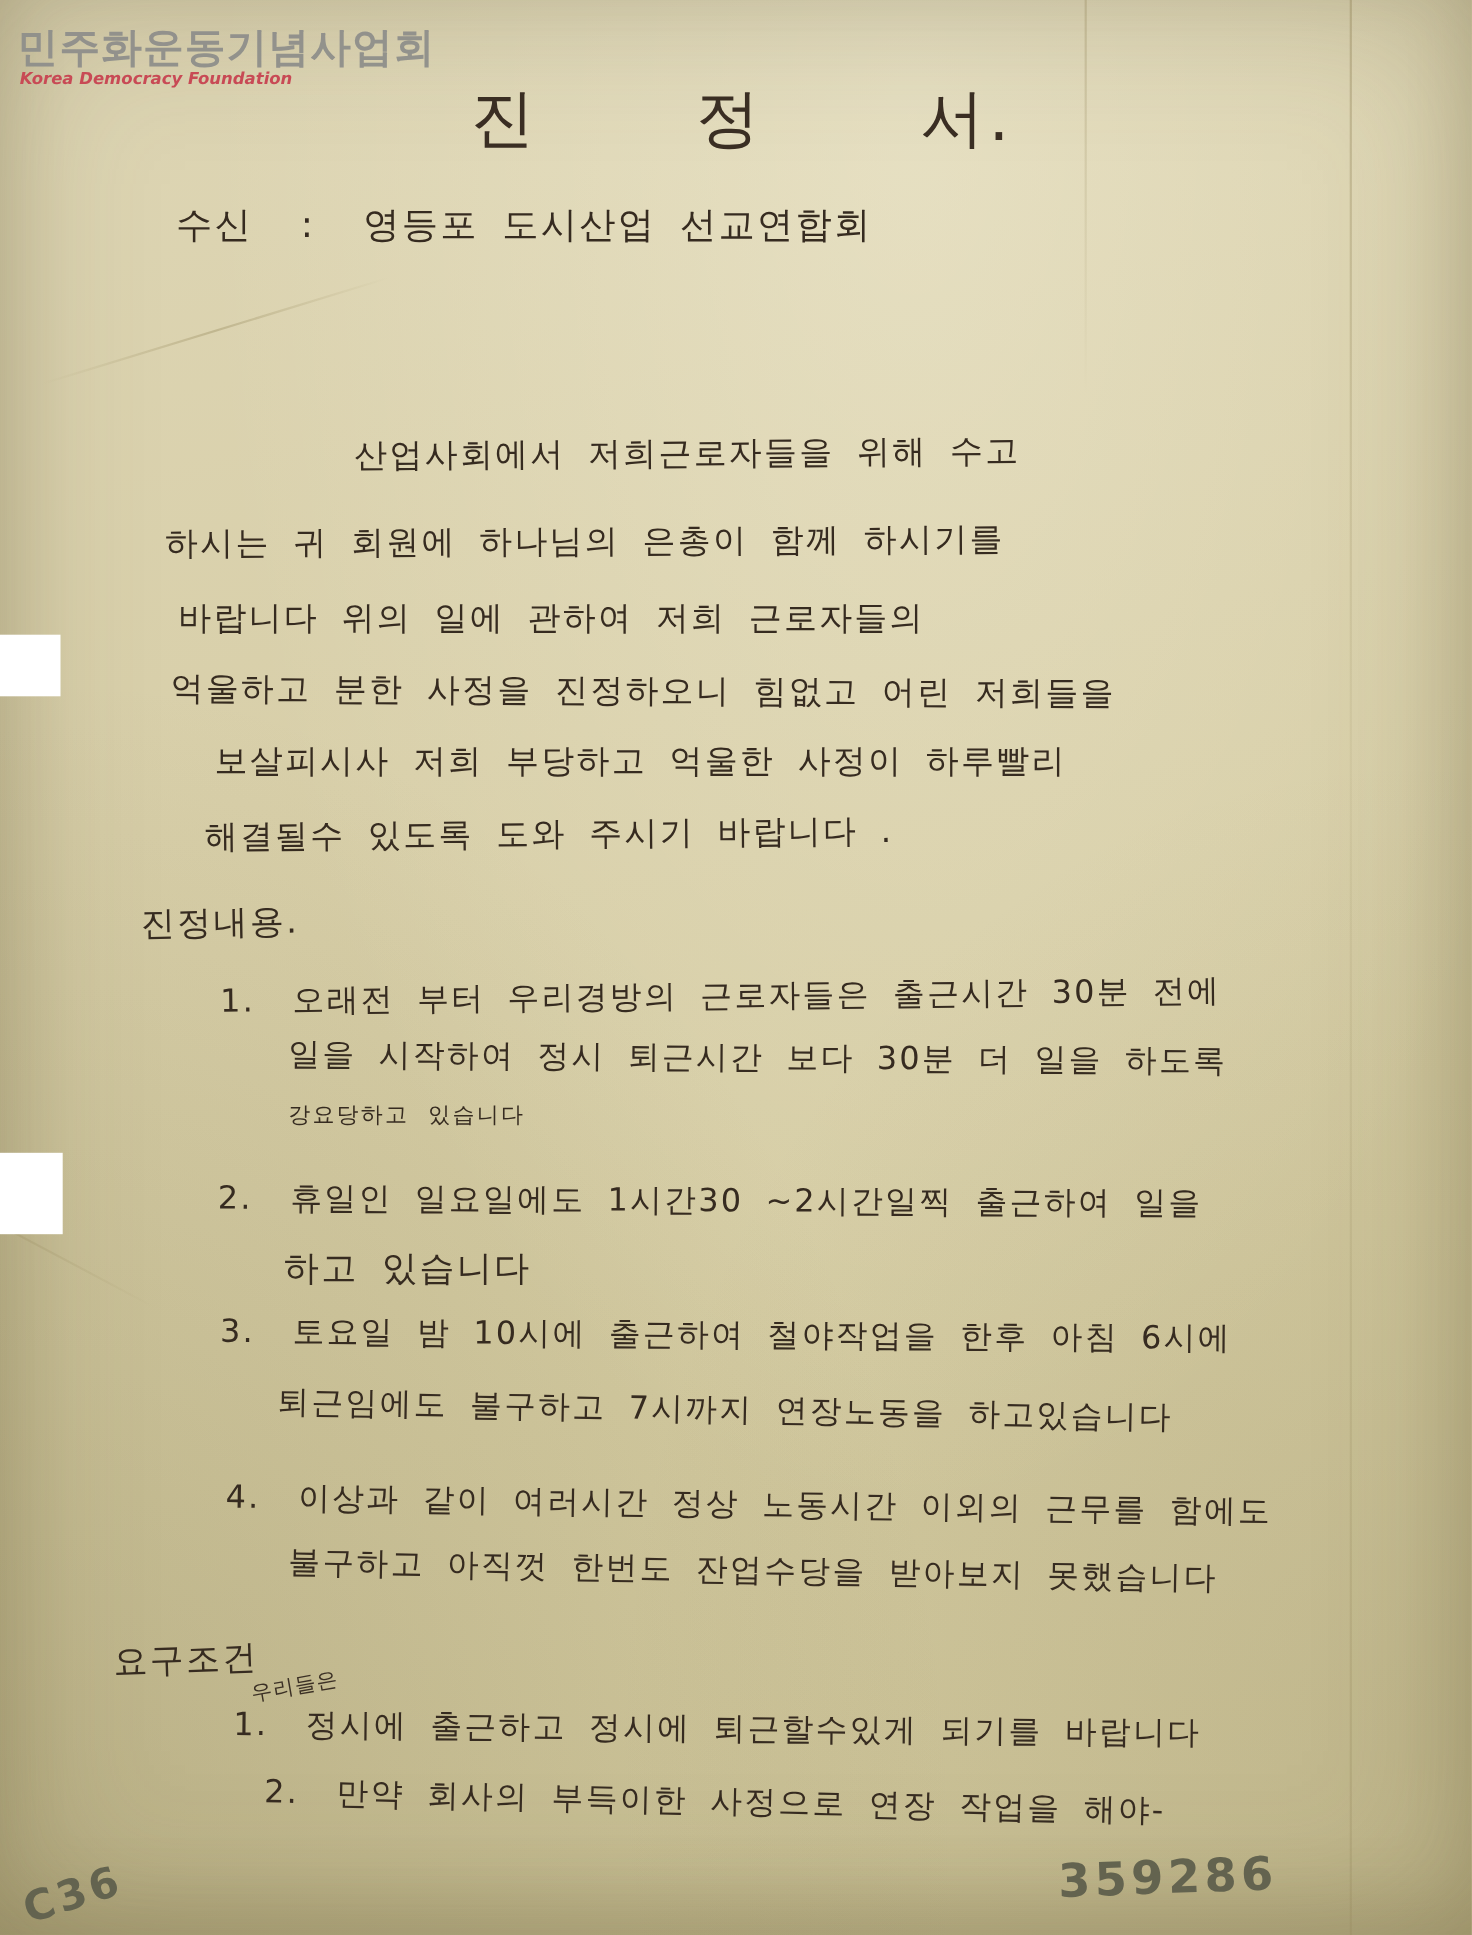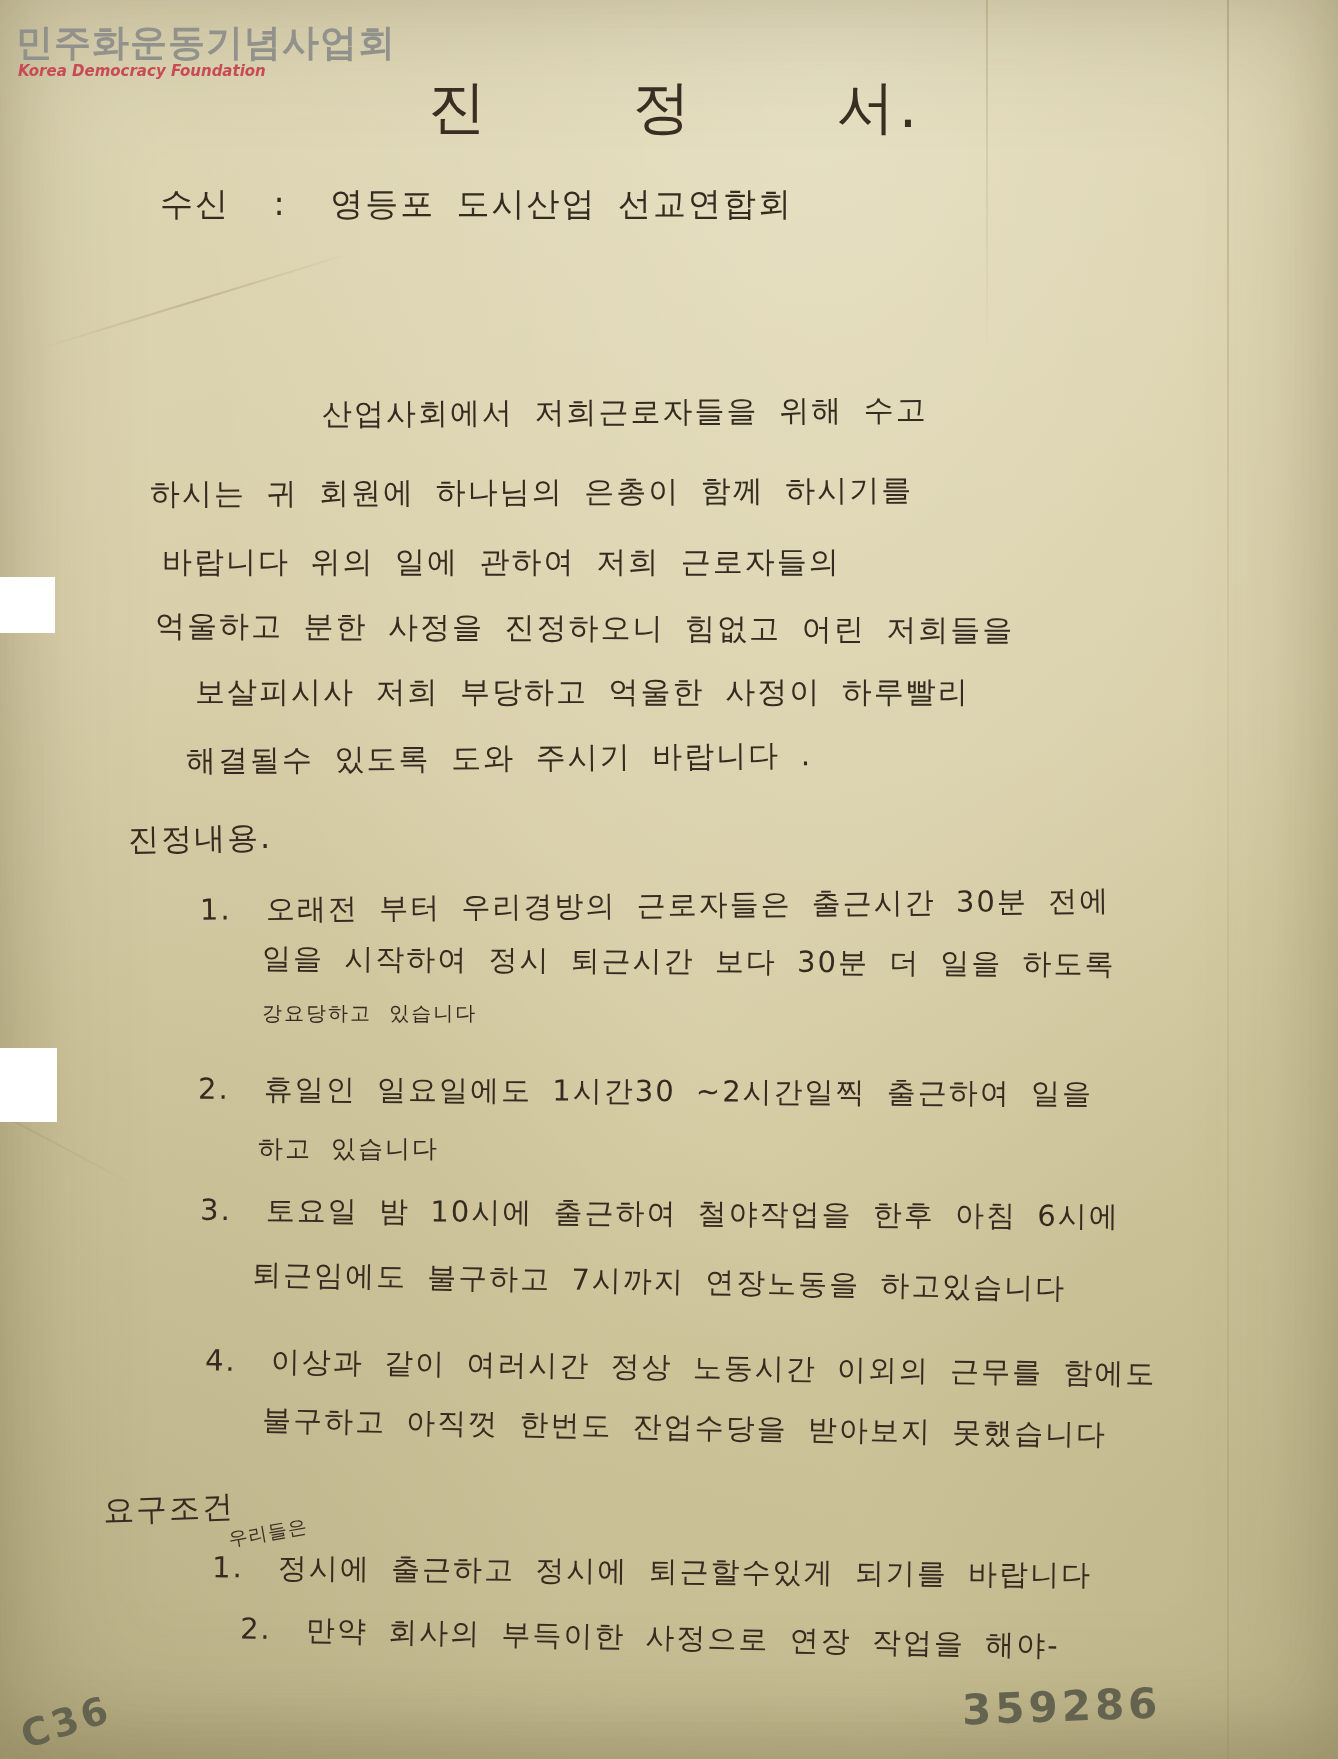--- a/index.html
+++ b/index.html
@@ -108,21 +108,21 @@
     <span class="num">1.</span>
     <span>오래전 부터 우리경방의  근로자들은  출근시간 30분 전에</span>
   </div>
   <div class="hw" style="left:262px;top:942px;font-size:29px;transform:rotate(0.4deg);">일을 시작하여   정시 퇴근시간 보다  30분 더   일을  하도록</div>
   <div class="hw" style="left:262px;top:1000px;font-size:20px;">강요당하고  있습니다</div>
 
   <div class="hw" style="left:198px;top:1072px;font-size:29px;transform:rotate(0.3deg);">
     <span class="num">2.</span>
     <span>휴일인  일요일에도   1시간30 ~2시간일찍  출근하여  일을</span>
   </div>
-  <div class="hw" style="left:258px;top:1132px;font-size:25px;">하고 있습니다</div>
+  <div class="hw" style="left:258px;top:1132px;font-size:32px;">하고 있습니다</div>
 
   <div class="hw" style="left:200px;top:1194px;font-size:29px;transform:rotate(0.4deg);">
     <span class="num">3.</span>
     <span>토요일 밤  10시에  출근하여  철야작업을  한후  아침 6시에</span>
   </div>
   <div class="hw" style="left:252px;top:1262px;font-size:29px;transform:rotate(1deg);">퇴근임에도 불구하고  7시까지  연장노동을  하고있습니다</div>
 
   <div class="hw" style="left:205px;top:1348px;font-size:29px;transform:rotate(0.8deg);">
     <span class="num">4.</span>
     <span>이상과 같이  여러시간  정상 노동시간  이외의  근무를  함에도</span>

